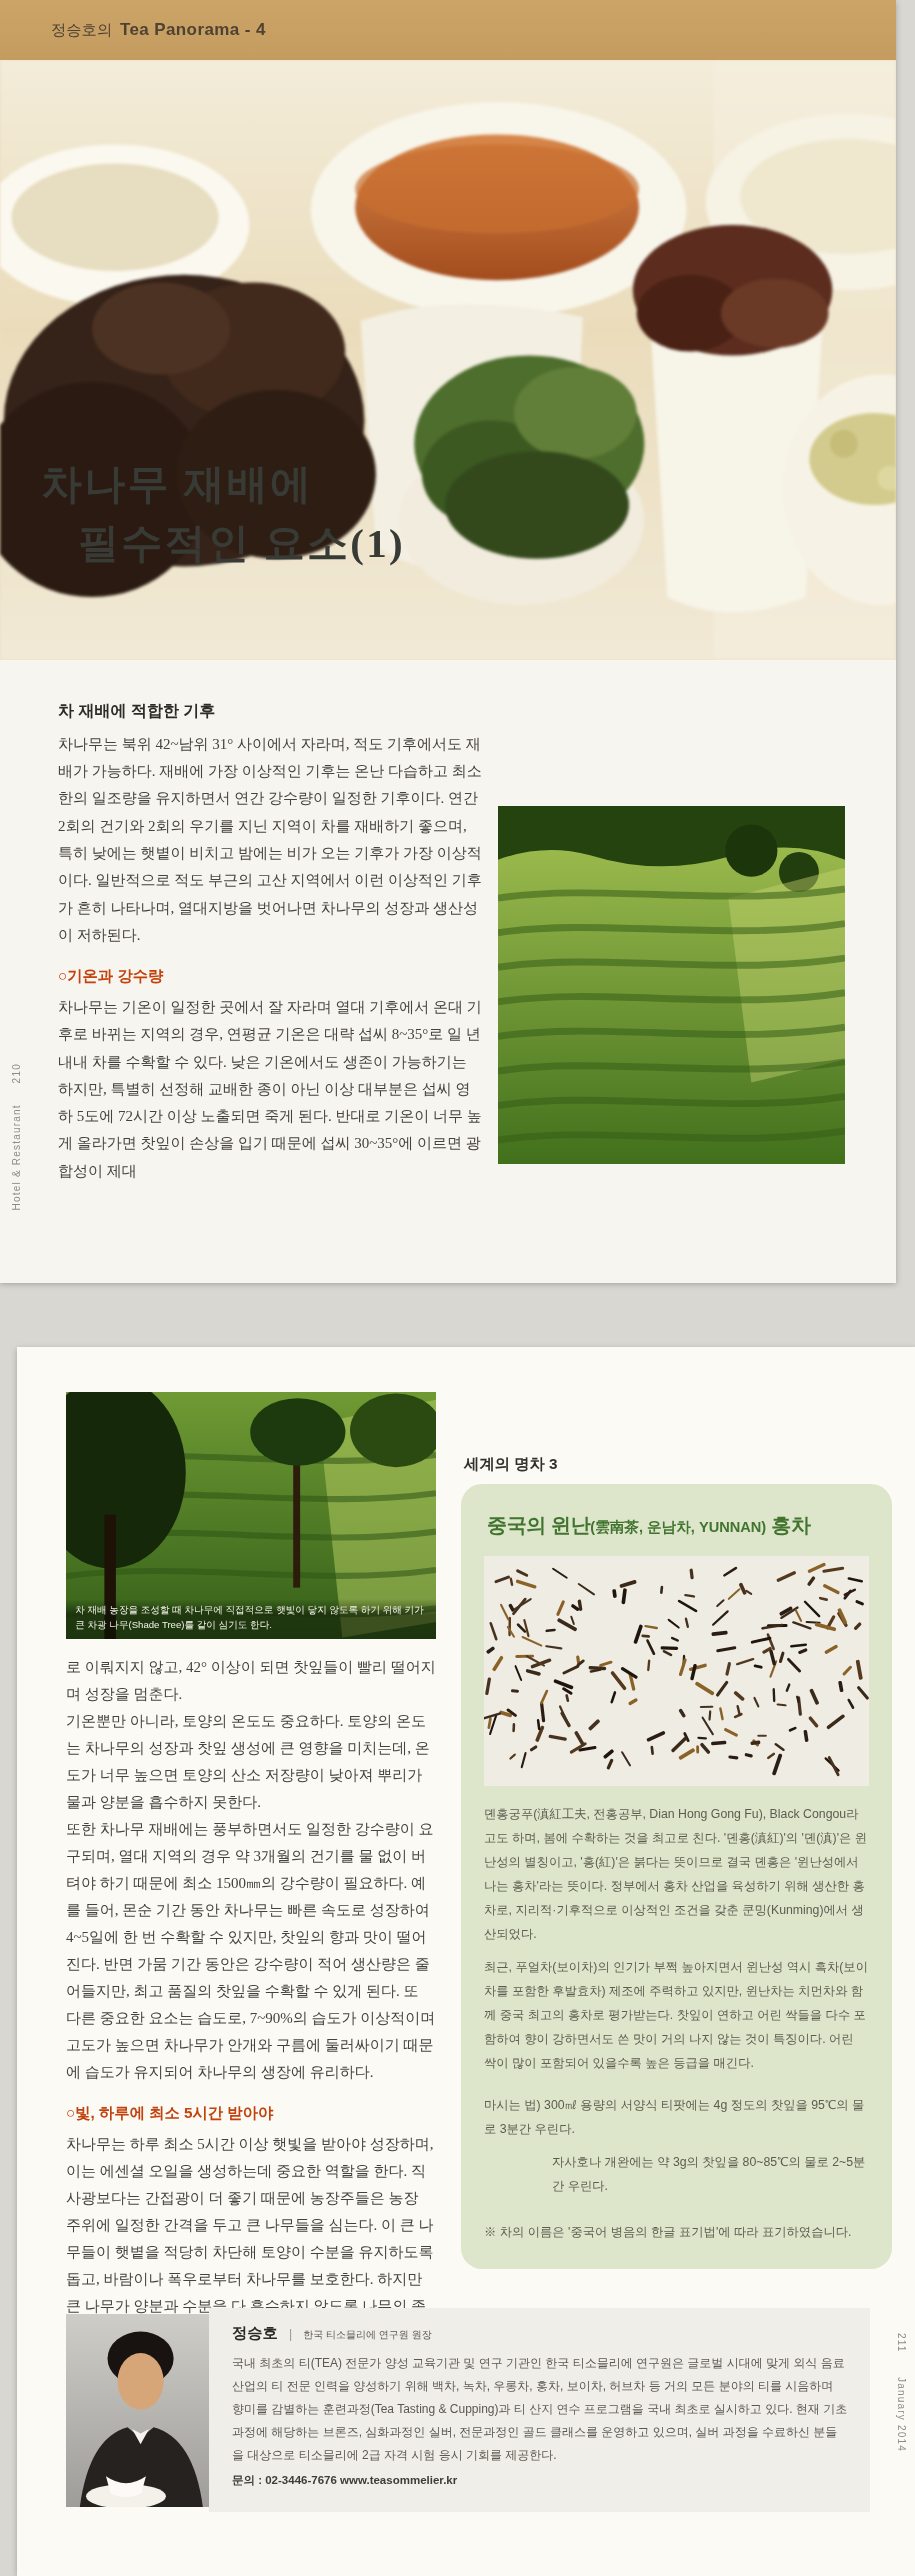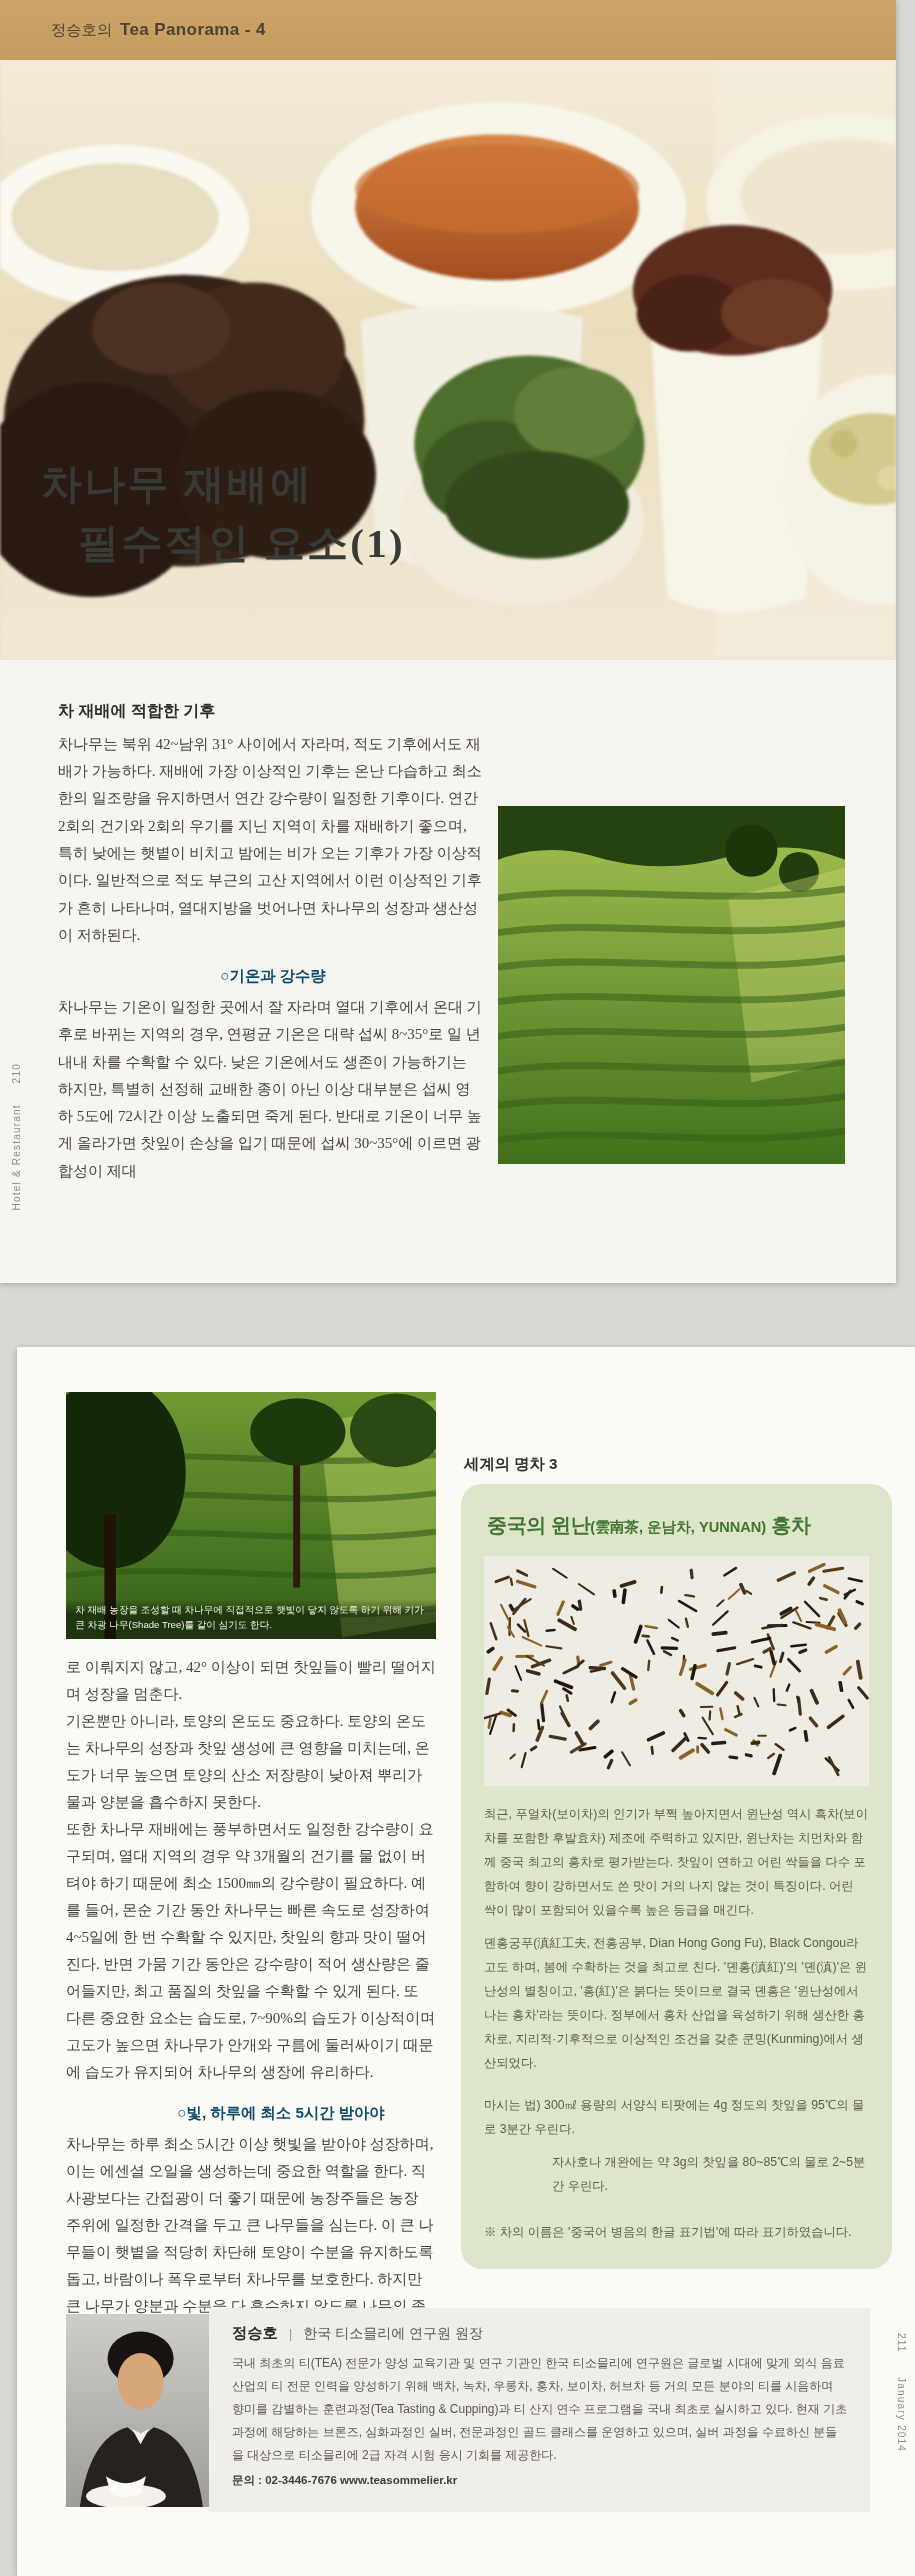--- a/index.html
+++ b/index.html
@@ -19,22 +19,22 @@
            font-size:41px;line-height:59px;letter-spacing:2.3px;font-family:"Liberation Serif", serif;}
   .hero h1 .l2{display:block;margin-left:37px;}
   .body1{position:relative;height:623px;padding:28px 51px 0 58px;box-sizing:border-box;
          font-size:15px;line-height:1.82;color:#45433d;overflow:hidden;}
   .body1 p{margin:0;}
   .intro{width:767px;margin-bottom:14px !important;}
   .photo-r{position:absolute;top:146px;right:51px;width:347px;height:358px;overflow:hidden;}
   .sec-h2{font-family:"Liberation Sans", sans-serif;font-size:16px;font-weight:bold;color:#2d2b26;
           margin:7.7px 0 6.1px;width:430px;}
   .sec-p{width:427px;}
-  .sub-h3{font-family:"Liberation Sans", sans-serif;font-size:15.3px;font-weight:bold;color:#0c4a6e;
-          margin:12.3px 0 4.6px;width:430px;text-align:center;}
+  .sub-h3{font-family:"Liberation Sans", sans-serif;font-size:15.3px;font-weight:bold;color:#c2410c;
+          margin:12.3px 0 4.6px;width:430px;}
   .vert{position:absolute;font-family:"Liberation Sans", sans-serif;font-size:10px;color:#8d8c86;
         letter-spacing:1.2px;writing-mode:vertical-rl;}
   .vert-left{left:10.7px;top:1063px;transform:rotate(180deg);}
   .vert-left span:last-child{padding-inline-start:17px;}
   .vert-right{right:9.2px;top:986px;}
   .vert-right span:last-child{padding-inline-start:20px;}
   
   .page2{left:17px;top:1347px;width:899px;height:1229px;background:#fbfaf5;}
   .col-l{position:absolute;left:49px;top:45px;width:370px;font-size:15px;line-height:1.8;color:#45433d;}
   .col-l p{margin:0;}
@@ -56,21 +56,21 @@
   .brew2{padding-left:68px;margin-top:0 !important;}
   .gb-note{margin-top:21.5px !important;margin-bottom:3.1px !important;}
   
   .footer{position:absolute;left:49px;top:961px;width:804px;height:235px;}
   .f-photo{position:absolute;left:0;top:6.1px;width:143px;height:193px;overflow:hidden;}
   .f-panel{position:absolute;left:143px;top:0;right:0;height:204px;background:#f0eee8;
            padding:15.3px 21.5px 12.3px 23px;box-sizing:border-box;font-family:"Liberation Sans", sans-serif;}
   .nameline{margin-bottom:7.7px;}
   .nameline .name{font-size:15.3px;font-weight:bold;color:#2c2a26;}
   .nameline .sep{margin:0 7.7px;color:#9a988f;}
-  .nameline .role{font-size:14px;color:#5a5850;}
+  .nameline .role{font-size:10px;color:#5a5850;}
   .bio{font-size:12px;line-height:1.92;color:#5a5850;margin:0 0 6.1px;}
   .contact{font-size:11.5px;font-weight:bold;color:#3f3d38;margin:0;}
 </style>
 </head>
 <body>
 
 <div class="canvas">
 
   <section class="page page1">
 
@@ -387,22 +387,22 @@
               <rect x="489.4915006160736" y="135.16017532348633" width="26.062889099121094" height="4.953069686889648" rx="2" fill="#54391d" transform="rotate(79.77310180664062 489.4915006160736 135.16017532348633)"></rect>
               <rect x="407.2725524902344" y="68.94669723510742" width="18.26075315475464" height="2.681712806224823" rx="2" fill="#8a6227" transform="rotate(63.72688829898834 407.2725524902344 68.94669723510742)"></rect>
               <rect x="84.19809484481812" y="175.2131639122963" width="20.68331003189087" height="3.406640589237213" rx="2" fill="#8a6227" transform="rotate(114.35181856155396 84.19809484481812 175.2131639122963)"></rect>
               <rect x="71.83756804466248" y="212.2659896016121" width="14.994583129882812" height="3.2807016372680664" rx="2" fill="#1f150e" transform="rotate(82.59899139404297 71.83756804466248 212.2659896016121)"></rect>
               <rect x="375.85100173950195" y="121.51583099365234" width="21.1956787109375" height="4.455199241638184" rx="2" fill="#2a1e14" transform="rotate(75.5862808227539 375.85100173950195 121.51583099365234)"></rect>
               <rect x="466.40314787626266" y="162.5958468914032" width="14.629180431365967" height="4.733516946434975" rx="2" fill="#2a1e14" transform="rotate(79.77960348129272 466.40314787626266 162.5958468914032)"></rect>
               <rect x="314.1322152018547" y="223.86935830116272" width="19.692748188972473" height="4.0596723556518555" rx="2" fill="#8a6227" transform="rotate(26.303608417510986 314.1322152018547 223.86935830116272)"></rect>
               <rect x="22.728649139404297" y="61.80786805599928" width="24.38882827758789" height="2.750680446624756" rx="2" fill="#8a6227" transform="rotate(63.310604095458984 22.728649139404297 61.80786805599928)"></rect>
             </svg>
         </div>
+        <p>뎬홍궁푸(滇紅工夫, 전홍공부, Dian Hong Gong Fu), Black Congou라고도 하며, 봄에 수확하는 것을 최고로 친다. '뎬홍(滇紅)'의 '뎬(滇)'은 윈난성의 별칭이고, '홍(紅)'은 붉다는 뜻이므로 결국 뎬홍은 '윈난성에서 나는 홍차'라는 뜻이다. 정부에서 홍차 산업을 육성하기 위해 생산한 홍차로, 지리적·기후적으로 이상적인 조건을 갖춘 쿤밍(Kunming)에서 생산되었다.</p>
         <p>최근, 푸얼차(보이차)의 인기가 부쩍 높아지면서 윈난성 역시 흑차(보이차를 포함한 후발효차) 제조에 주력하고 있지만, 윈난차는 치먼차와 함께 중국 최고의 홍차로 평가받는다. 찻잎이 연하고 어린 싹들을 다수 포함하여 향이 강하면서도 쓴 맛이 거의 나지 않는 것이 특징이다. 어린 싹이 많이 포함되어 있을수록 높은 등급을 매긴다.</p>
-        <p>뎬홍궁푸(滇紅工夫, 전홍공부, Dian Hong Gong Fu), Black Congou라고도 하며, 봄에 수확하는 것을 최고로 친다. '뎬홍(滇紅)'의 '뎬(滇)'은 윈난성의 별칭이고, '홍(紅)'은 붉다는 뜻이므로 결국 뎬홍은 '윈난성에서 나는 홍차'라는 뜻이다. 정부에서 홍차 산업을 육성하기 위해 생산한 홍차로, 지리적·기후적으로 이상적인 조건을 갖춘 쿤밍(Kunming)에서 생산되었다.</p>
         <p class="brew">마시는 법) 300㎖ 용량의 서양식 티팟에는 4g 정도의 찻잎을 95℃의 물로 3분간 우린다.</p>
         <p class="brew2">자사호나 개완에는 약 3g의 찻잎을 80~85℃의 물로 2~5분간 우린다.</p>
         <p class="gb-note">※ 차의 이름은 '중국어 병음의 한글 표기법'에 따라 표기하였습니다.</p>
       </div>
     </div>
 
     <div class="footer">
       <div class="f-photo">
         <svg viewBox="0 0 186 252" width="143" height="193" preserveAspectRatio="none">
           <defs>

